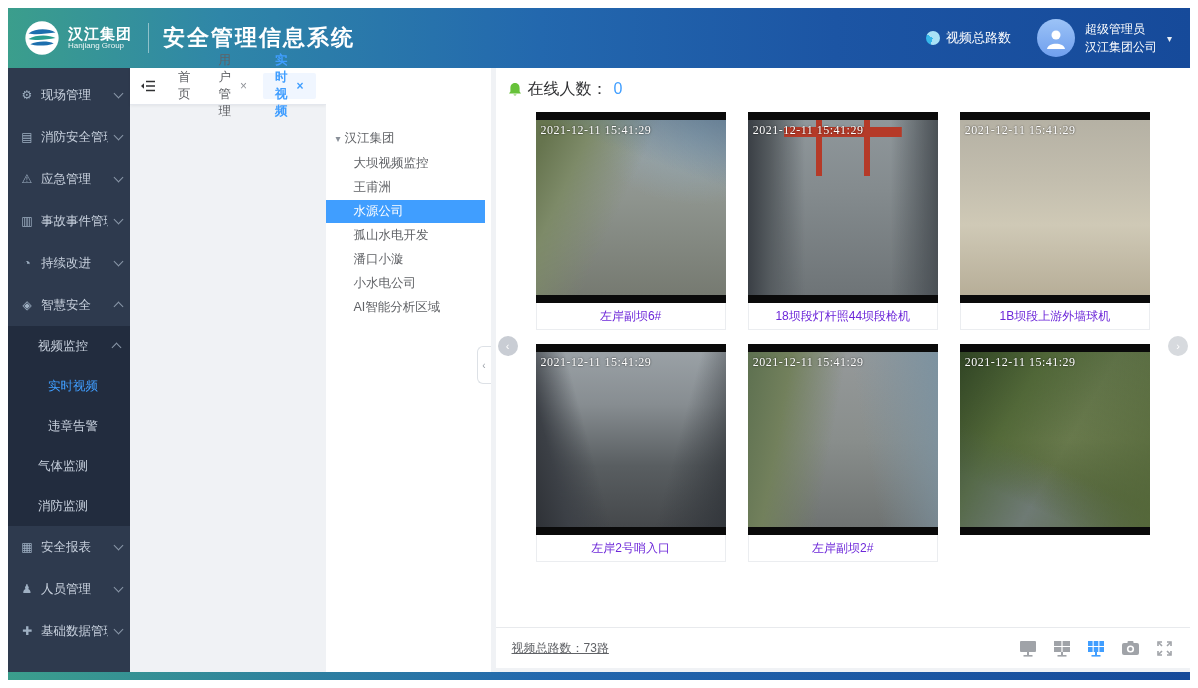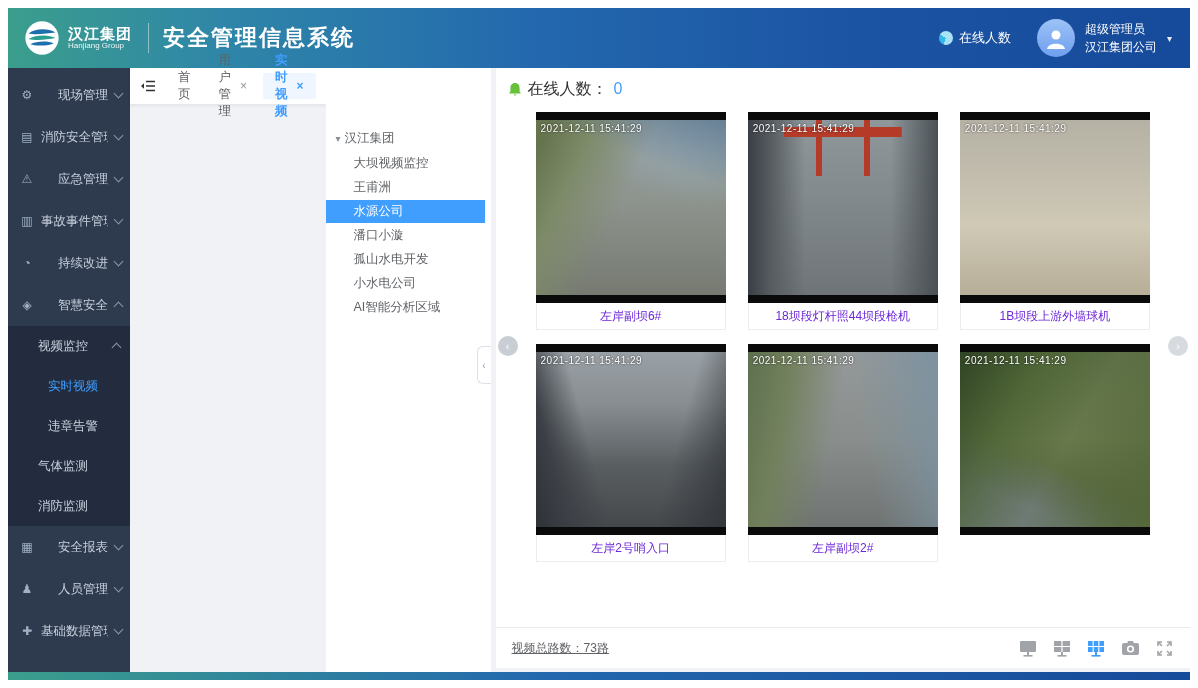--- a/index.html
+++ b/index.html
@@ -24,21 +24,21 @@
   .user-meta{font-size:12px;line-height:1.5;}
   .caret-down{font-size:10px;opacity:.9;}
 
   
   .body-row{flex:1 1 auto;display:flex;min-height:0;}
 
   
   .sidebar{width:122px;flex:0 0 122px;background:#2e3a4e;color:#c7d0dd;font-size:12.5px;padding-top:6px;overflow:hidden;}
   .side-item{height:42px;display:flex;align-items:center;gap:7px;padding:0 8px 0 12px;cursor:pointer;white-space:nowrap;}
   .side-item .glyph{width:14px;font-size:12px;color:#9fb0c3;text-align:center;flex:0 0 auto;}
-  .side-item .lbl{flex:1 1 auto;overflow:hidden;text-align:right;}
+  .side-item .lbl{flex:1 1 auto;overflow:hidden;}
   .chev{width:6px;height:6px;border-right:1px solid #8a97a8;border-bottom:1px solid #8a97a8;flex:0 0 auto;}
   .chev.down{transform:rotate(45deg);margin-top:-3px;}
   .chev.up{transform:rotate(-135deg);margin-top:3px;}
   .submenu{background:#222c3e;}
   .sub-item{height:40px;display:flex;align-items:center;padding-left:30px;cursor:pointer;white-space:nowrap;}
   .sub-item .lbl{flex:1;}
   .sub-item .chev{margin-right:10px;}
   .sub-sub{height:40px;display:flex;align-items:center;padding-left:40px;cursor:pointer;white-space:nowrap;}
   .active-blue{color:#409eff;}
 
@@ -63,21 +63,21 @@
 
   
   .main-wrap{flex:1 1 auto;display:flex;min-width:0;padding-left:5px;}
   .main-card{flex:1 1 auto;background:#fff;margin-bottom:4px;display:flex;flex-direction:column;position:relative;min-width:0;}
   .online-row{height:34px;flex:0 0 34px;display:flex;align-items:center;gap:6px;padding:4px 12px 0 12px;font-size:16px;color:#303133;}
   .online-count{color:#409eff;}
   .grid{flex:1 1 auto;display:grid;grid-template-columns:repeat(3,1fr);grid-auto-rows:min-content;gap:14px 22px;padding:6px 40px 0 40px;}
   .tile{display:flex;flex-direction:column;cursor:pointer;}
   .video{background:#0a0a0a;padding:8px 0;position:relative;height:175px;}
   .frame{height:100%;position:relative;overflow:hidden;}
-  .osd{position:absolute;top:3px;left:5px;font-size:10px;color:#fff;text-shadow:0 0 2px rgba(0,0,0,.8);letter-spacing:.5px;}
+  .osd{position:absolute;top:3px;left:5px;font-size:12px;color:#fff;text-shadow:0 0 2px rgba(0,0,0,.8);letter-spacing:.5px;font-family:Liberation Serif, serif;}
   .caption{height:26px;display:flex;align-items:center;justify-content:center;font-size:12px;color:#6d28d9;background:#fff;border:1px solid #ebedf0;border-top:none;white-space:nowrap;overflow:hidden;}
 
   .scene-0{background:
     linear-gradient(200deg,rgba(96,122,146,.85) 0%,rgba(96,122,146,0) 28%),
     linear-gradient(115deg,#66744e 6%,#7d8a68 22%,rgba(125,138,104,0) 46%),
     radial-gradient(120% 90% at 85% 8%,#92a6b0 0%,rgba(146,166,176,0) 45%),
     linear-gradient(180deg,#9aa2a4 0%,#8e948e 45%,#767a71 100%);}
   .scene-1{background:
     linear-gradient(#b53a28,#b53a28) 50% 4%/62% 10px no-repeat,
     linear-gradient(#b53a28,#b53a28) 37% 0/6px 32% no-repeat,
@@ -127,21 +127,21 @@
       <div class="brand-text">
         <div class="brand-cn">汉江集团</div>
         <div class="brand-en">Hanjiang Group</div>
       </div>
     </div>
     <div class="header-divider"></div>
     <div class="sys-title">安全管理信息系统</div>
     <div class="header-right">
       <div class="safety-view">
         <span class="pie-icon"></span>
-        <span>在线人数</span>
+        <span>视频总路数</span>
       </div>
       <div class="user-box">
         <div class="avatar">
           <svg width="24" height="24" viewBox="0 0 24 24">
             <circle cx="12" cy="9" r="4.5" fill="#ffffff"></circle>
             <path d="M3 23 C4 16,20 16,21 23 Z" fill="#ffffff"></path>
           </svg>
         </div>
         <div class="user-meta">
           <div>超级管理员</div>
@@ -245,22 +245,22 @@
       <div class="content-row">
 
         <div class="tree-panel">
           <div class="tree-root">
             <span class="tree-caret">▾</span>
             <span>汉江集团</span>
           </div>
           <div class="tree-item"><span>大坝视频监控</span></div>
           <div class="tree-item"><span>王甫洲</span></div>
           <div class="tree-item selected"><span>水源公司</span></div>
+          <div class="tree-item"><span>孤山水电开发</span></div>
           <div class="tree-item"><span>潘口小漩</span></div>
-          <div class="tree-item"><span>孤山水电开发</span></div>
           <div class="tree-item"><span>小水电公司</span></div>
           <div class="tree-item"><span>AI智能分析区域</span></div>
           <div class="tree-collapse">
               <span>‹</span>
             </div>
         </div>
 
         <div class="main-wrap">
           <div class="main-card">
 

